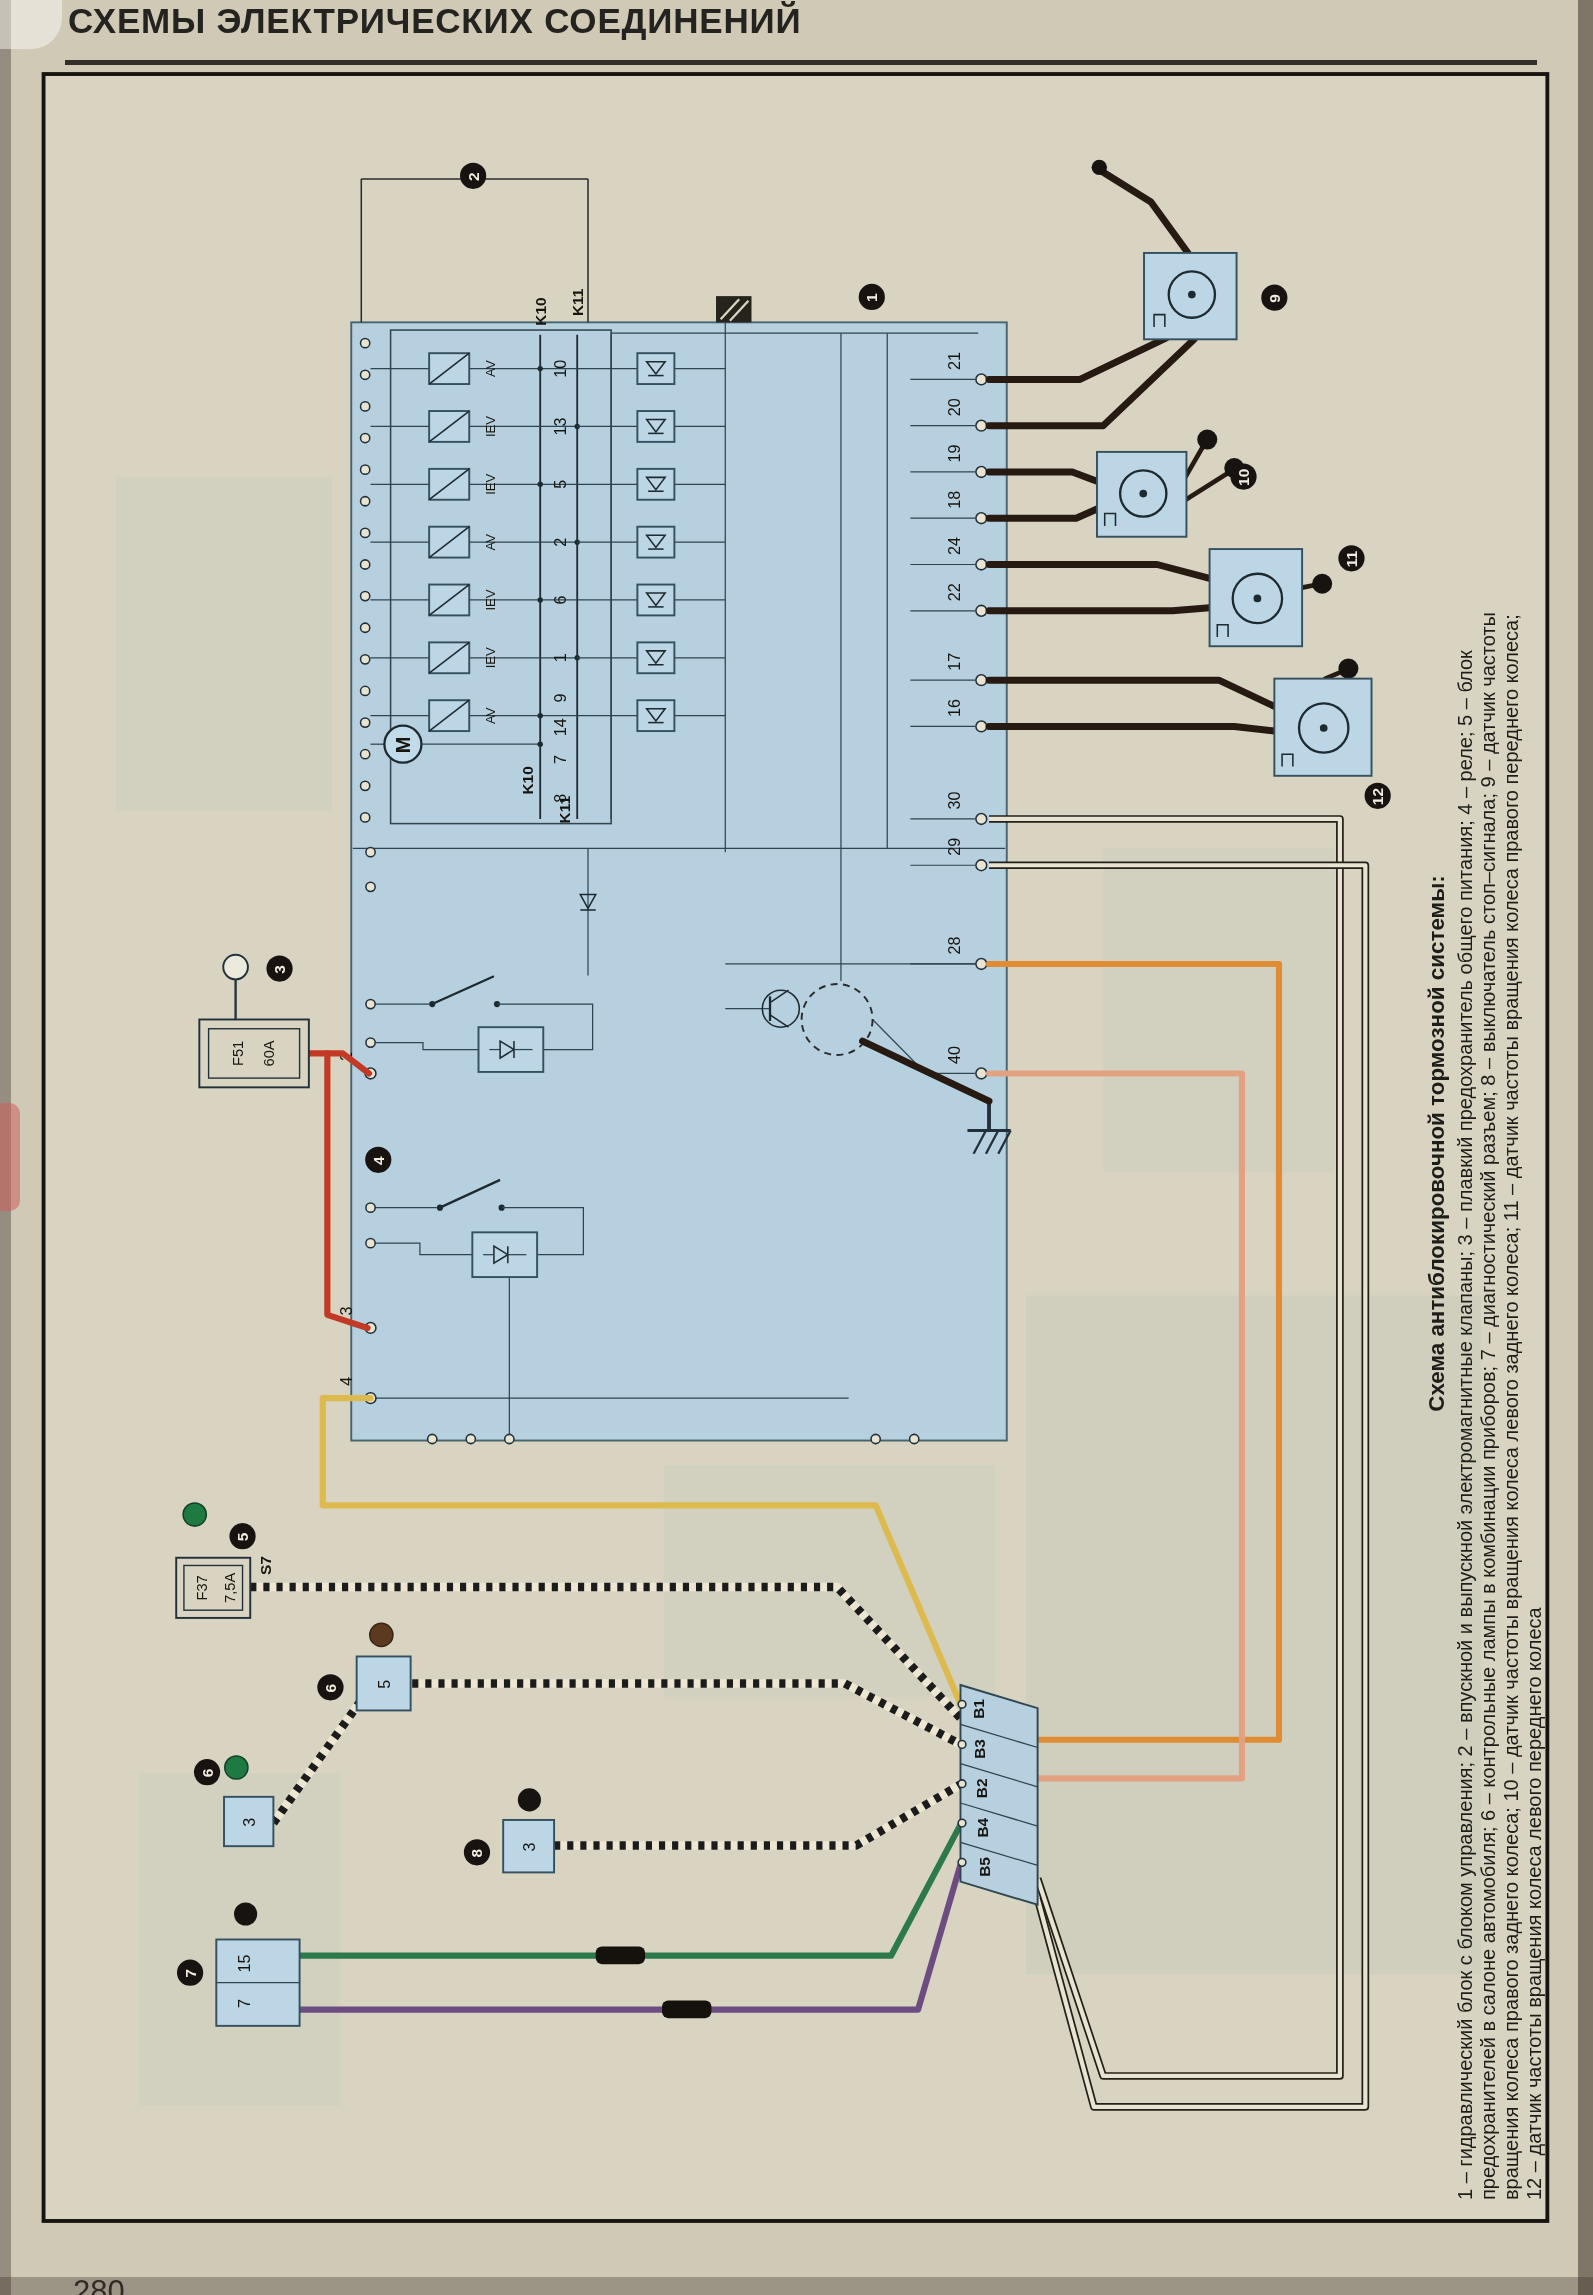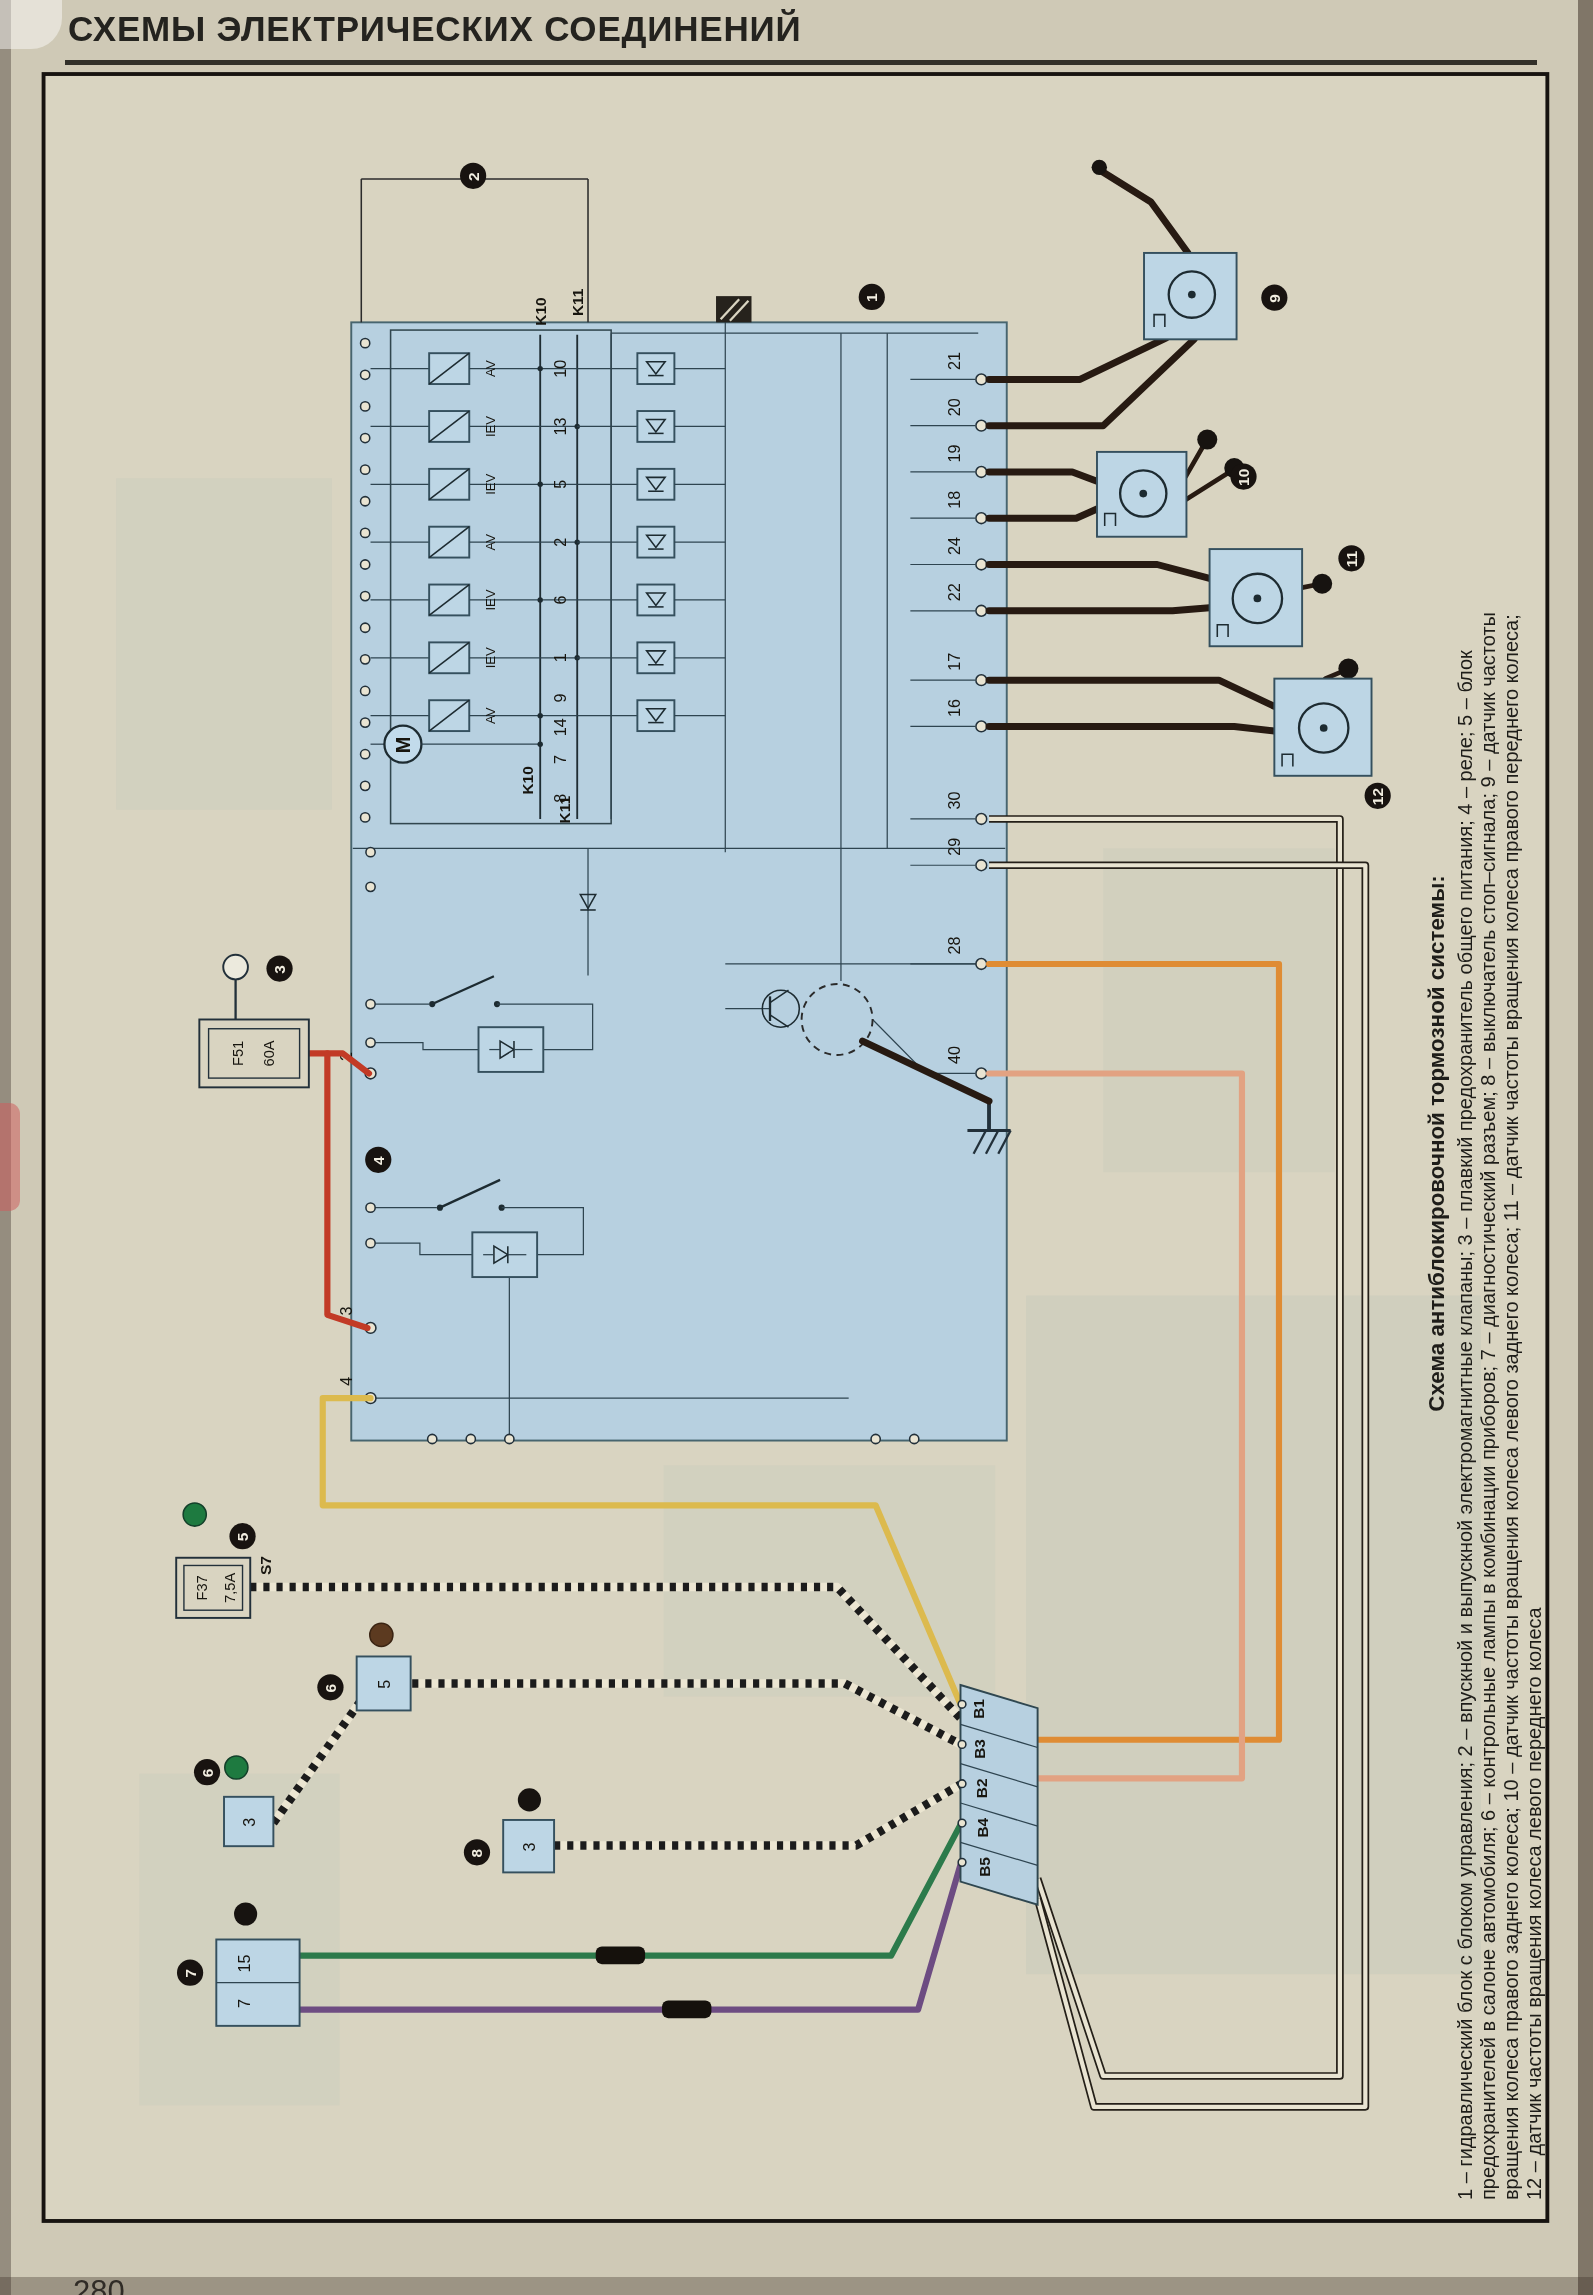--- a/index.html
+++ b/index.html
@@ -1,18 +1,18 @@
 <!DOCTYPE html>
 <html style="font-size:12.3px"><head>
 <meta charset="utf-8">
 <style>
   html,body{margin:0;padding:0;background:#b8b2a0;}
   .stage{position:relative;width:1594px;height:2295px;background:#cfc9b6;overflow:hidden;
          font-family:"Liberation Sans",sans-serif;}
-  .hdr{position:absolute;left:68px;top:9px;font-size:35px;font-weight:bold;color:#24231f;
+  .hdr{position:absolute;left:68px;top:1px;font-size:35px;font-weight:bold;color:#24231f;
        letter-spacing:0.8px;white-space:nowrap;}
   .hdr-rule{position:absolute;left:65px;top:60px;width:1472px;height:4.6px;background:#32302a;}
   .pageno{position:absolute;left:73px;top:2231px;font-size:31px;color:#2a2925;margin-top:43px;}
   svg{position:absolute;left:0;top:0;}
   svg text{text-anchor:middle;dominant-baseline:central;fill:#17150f;}
   .tp{font-size:21px;} .tl{font-size:20px;font-weight:bold;} .ts{font-size:19px;}
   .tv{font-size:17px;} .tm{font-size:26px;font-weight:bold;}
   .tc{font-size:20px;font-weight:bold;fill:#f1ede0;}
   .ln{stroke:#2e4450;stroke-width:1.6;fill:none;}
   .bus{stroke:#1f2d33;stroke-width:2.4;fill:none;}

